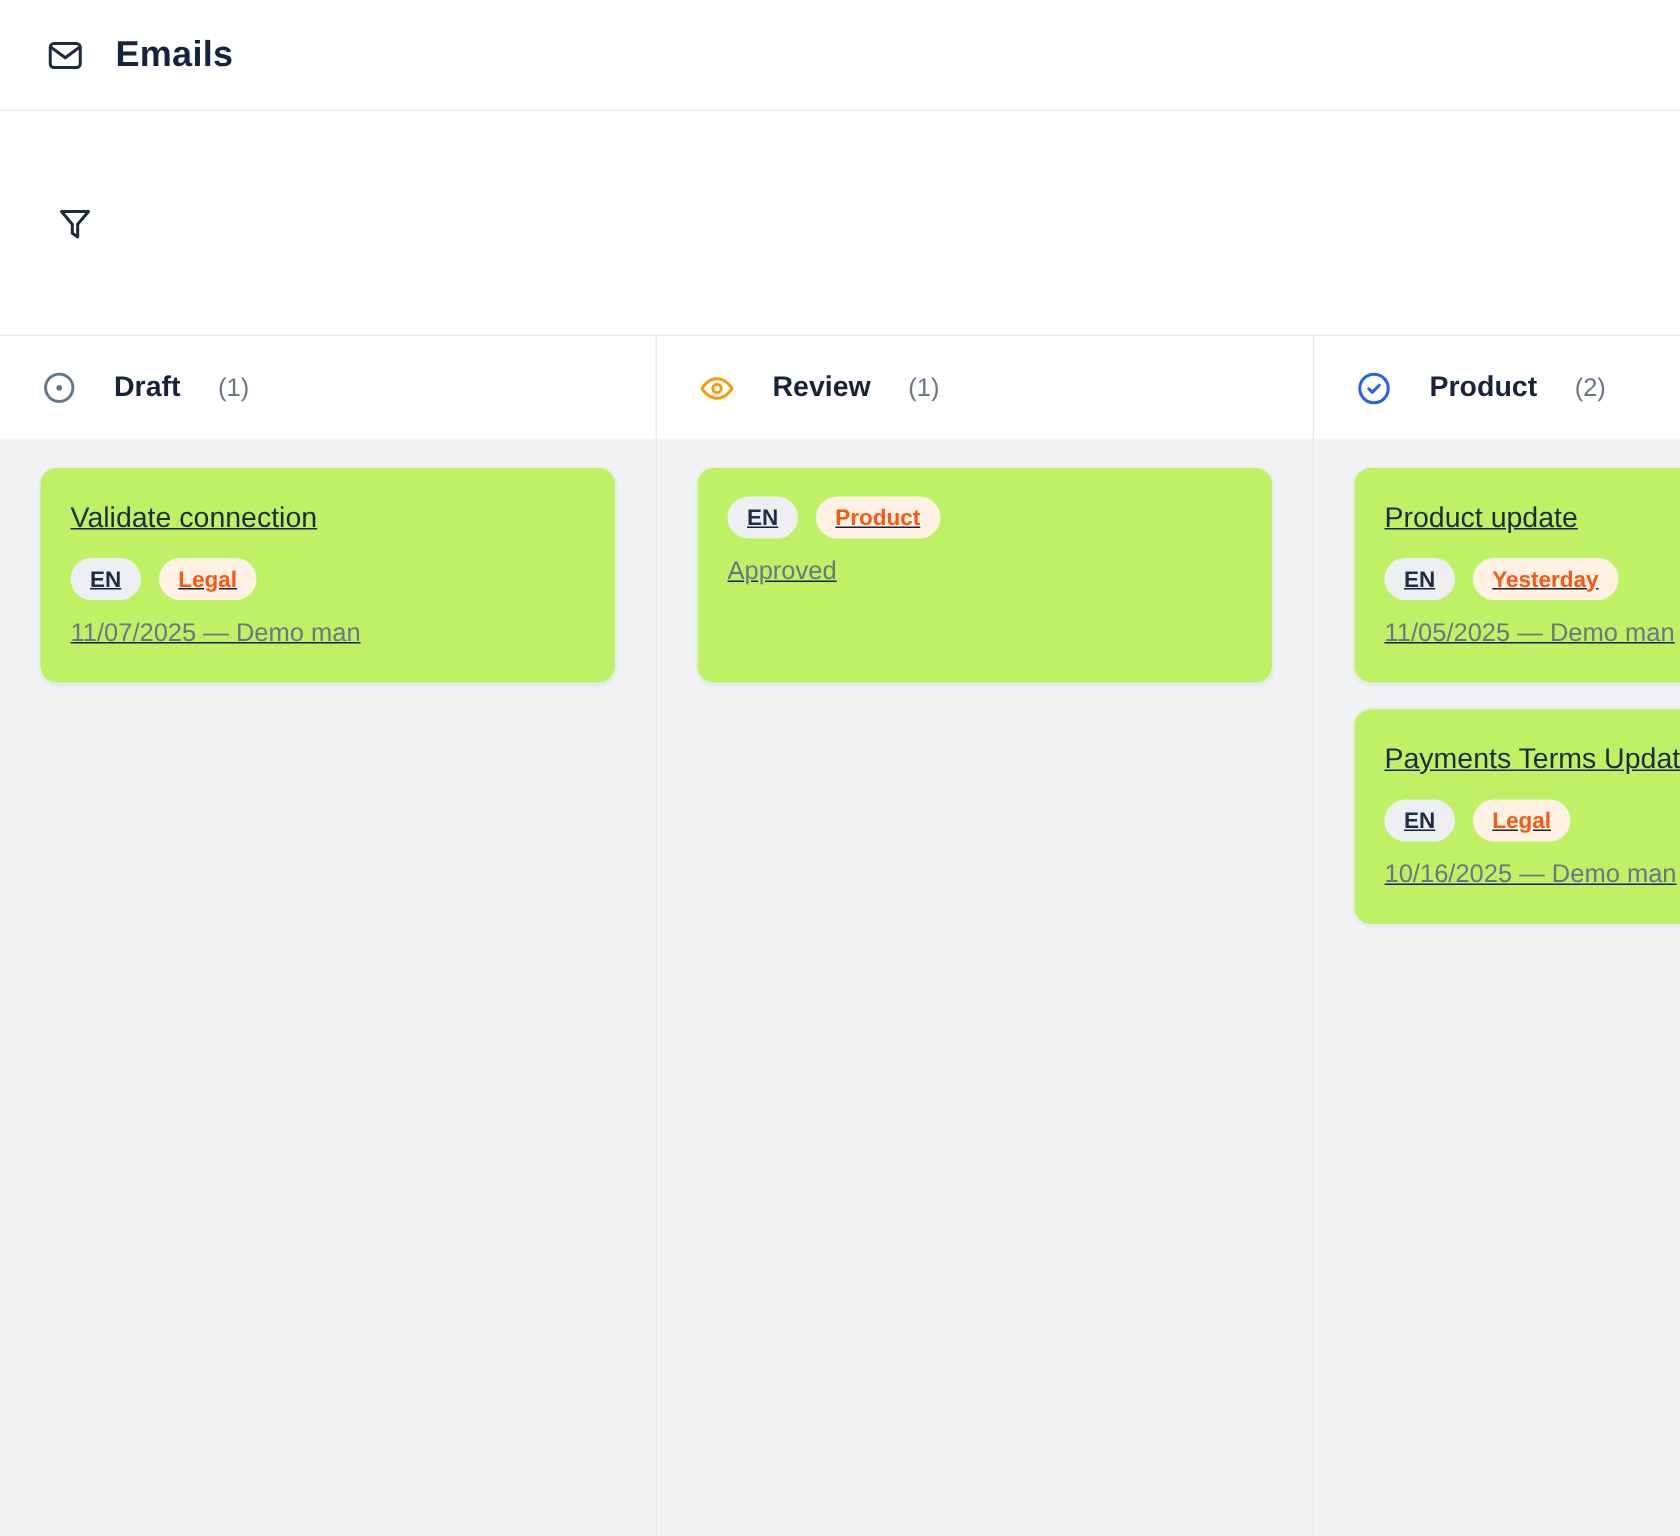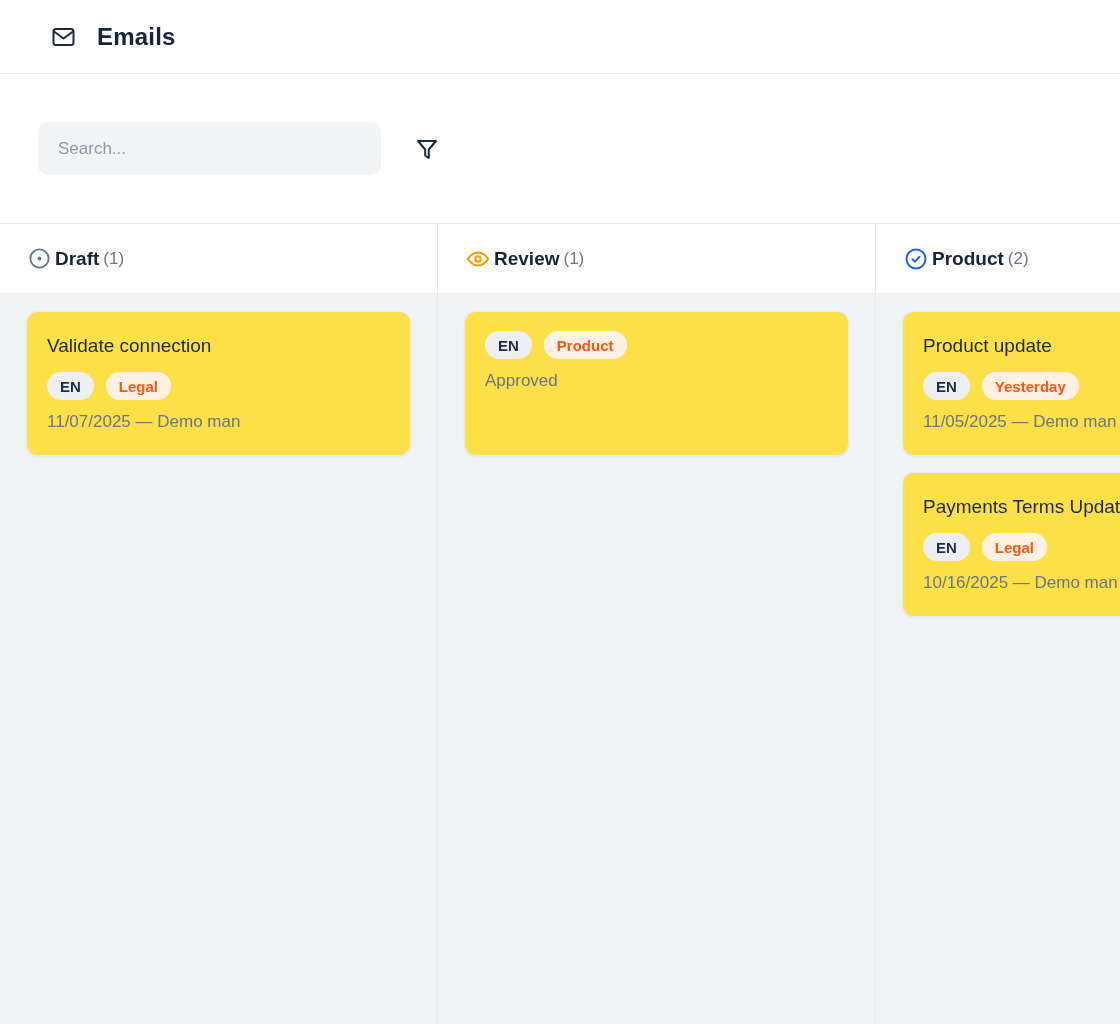--- a/index.html
+++ b/index.html
@@ -9,21 +9,21 @@
     background: #ffffff;
     font-family: "Liberation Sans", sans-serif;
     color: #15233C;
   }
   .app { width: 1120px; height: 1024px; display: flex; flex-direction: column; }
 
   
   .topbar {
     flex: 0 0 74px;
     display: flex; align-items: center; gap: 20px;
-    padding: 0 50px;
+    padding: 0 30px;
     border-bottom: 1px solid #ECEEF1;
     background: #fff;
   }
   .topbar .page-title {
     font-size: 24px; font-weight: 700; color: #15233C; letter-spacing: .2px;
   }
   .icon { display: inline-flex; align-items: center; justify-content: center; }
 
   
   .toolbar {
@@ -49,40 +49,41 @@
   
   .board { flex: 1 1 auto; display: flex; overflow: hidden; background: #F1F2F4; }
   .column {
     flex: 0 0 438px; width: 438px;
     display: flex; flex-direction: column;
     border-right: 1px solid #E7E9ED;
   }
   .column-header {
     flex: 0 0 69px;
     background: #fff;
-    display: flex; align-items: center; gap: 4px;
+    display: flex; align-items: center; gap: 25px;
     padding: 0 28px;
   }
   .column-title { font-size: 19px; font-weight: 700; color: #15233C; }
   .column-count { font-size: 17px; font-weight: 400; color: #6A7585; }
   .column-body {
     flex: 1 1 auto; background: #F1F2F4;
     padding: 18px 26px;
     display: flex; flex-direction: column; gap: 16px;
   }
 
   
   .card {
     width: 385px; min-height: 145px;
-    background: #fde047;
+    background: #bef264;
     border: 1px solid #E9EBEF;
     border-radius: 12px;
     padding: 19px 20px 18px 20px;
     box-shadow: 0 1px 2px rgba(16,24,40,.05);
     cursor: pointer;
+    text-decoration: underline;
   }
   .card-title { font-size: 19px; color: #1C2B3E; margin: 4px 0 15px 0; }
   .badges { display: flex; gap: 12px; margin-bottom: 12px; }
   .badge {
     display: inline-flex; align-items: center;
     height: 28px; padding: 0 13px; border-radius: 999px;
     font-size: 15px; font-weight: 700;
   }
   .badge-lang { background: #EDEFF3; color: #1F2C45; }
   .badge-tag  { background: #FFF1E3; color: #F95716; }
@@ -97,21 +98,20 @@
     <span class="icon">
       <svg width="27" height="24" viewBox="0 0 24 24" fill="none" stroke="#1C2A3E" stroke-width="2" stroke-linecap="round" stroke-linejoin="round">
         <rect x="2" y="4" width="20" height="16" rx="2.5"></rect>
         <path d="m2.5 6.5 9.5 7 9.5-7"></path>
       </svg>
     </span>
     <span class="page-title">Emails</span>
   </div>
 
   <div class="toolbar">
-    <input class="search-input" type="text" placeholder="Search..." style="">
     <button class="filter-button">
       <span class="icon">
         <svg width="24" height="24" viewBox="0 0 24 24" fill="none" stroke="#1C2A3E" stroke-width="2" stroke-linecap="round" stroke-linejoin="round">
           <path d="M21 4H3l7.2 8.5v6L13.8 21v-8.5L21 4z"></path>
         </svg>
       </span>
     </button>
   </div>
 
   <div class="board">

